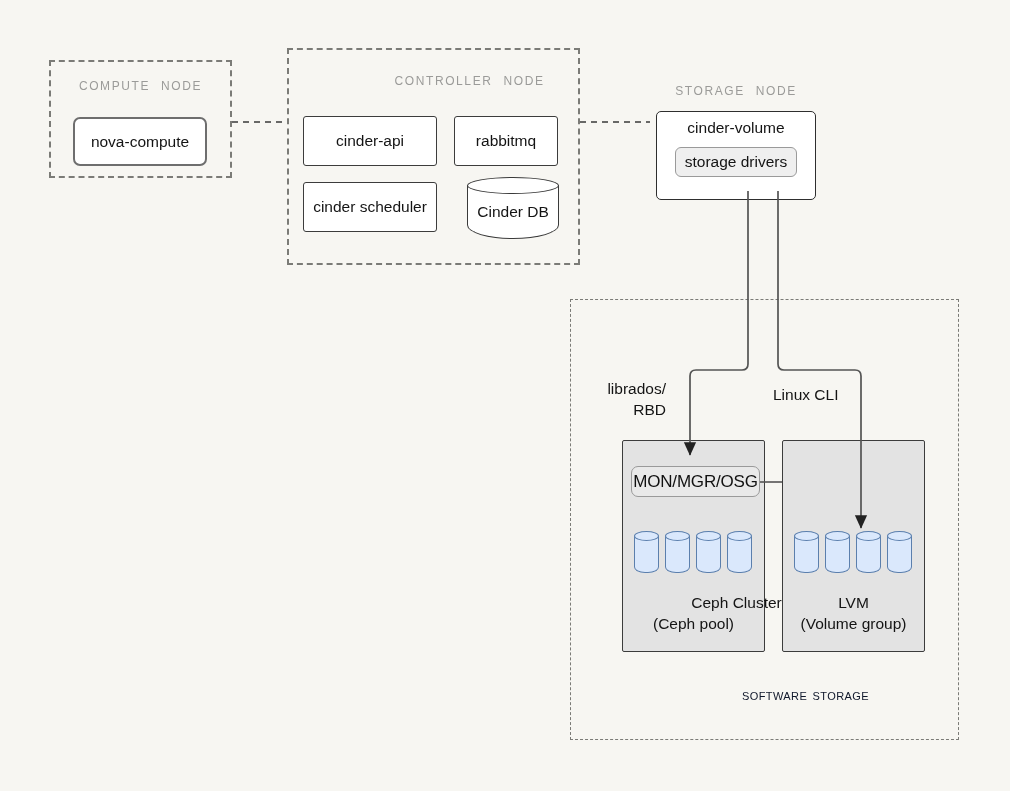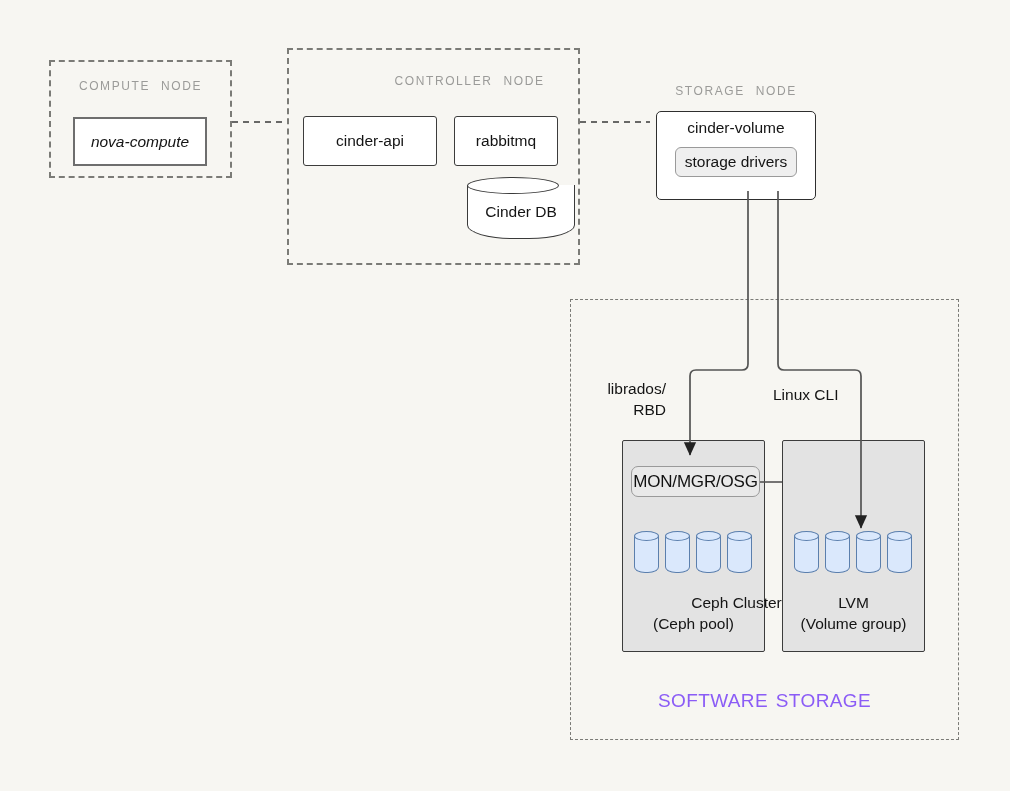--- a/index.html
+++ b/index.html
@@ -41,45 +41,45 @@
   .zone-title {
     position: absolute;
     color: #9b9b99;
     font-size: 12px;
     letter-spacing: 1.6px;
     word-spacing: 6px;
     white-space: nowrap;
     text-align: center;
   }
   .zone-title.dark {
-    color: #8b5cf6;
+    color: #0f172a;
     letter-spacing: 0.4px;
     word-spacing: 2px;
-    font-size: 19px;
+    font-size: 11px;
+    padding-left: 41px;
   }
 
   
   .svc {
     position: absolute;
     box-sizing: border-box;
     background: #ffffff;
     border: 1.6px solid #3c3c3c;
     border-radius: 3px;
     display: flex;
     align-items: center;
     justify-content: center;
     font-size: 15.5px;
     color: #141414;
     white-space: nowrap;
   }
   .svc.soft {
     border-color: #6e6e6e;
-    border-radius: 0;
+    border-radius: 7px;
     border-width: 2px;
-    font-style: italic;
   }
 
   
   .svc.col {
     flex-direction: column;
     justify-content: flex-start;
     padding-top: 7px;
     border-radius: 5px;
     border-width: 1.8px;
     border-color: #2e2e2e;
@@ -155,21 +155,21 @@
     width: 25px; height: 10px;
     background: #dae8fc;
     border: 1.5px solid #5b7fad;
     border-radius: 50%;
     box-sizing: border-box;
   }
 
   
   .dbcyl {
     position: absolute;
-    width: 108px;
+    width: 92px;
     height: 62px;
   }
   .dbcyl .body {
     position: absolute;
     left: 0; right: 0; top: 8px; bottom: 0;
     background: #ffffff;
     border: 1.5px solid #3a3a3a;
     border-top: none;
     border-radius: 0 0 46px 46px / 0 0 14px 14px;
     box-sizing: border-box;
@@ -213,20 +213,21 @@
 
   <div class="svc soft" style="left:73px; top:117px; width:134px; height:49px;">nova-compute</div>
 
   <div class="node-zone" style="left:287px; top:48px; width:293px; height:217px;"></div>
   <div class="zone-title" style="left:287px; top:74px; width:293px;padding-left:36px;">CONTROLLER NODE</div>
 
   <div class="svc" style="left:303px; top:116px; width:134px; height:50px;">cinder-api</div>
 
   <div class="svc" style="left:454px; top:116px; width:104px; height:50px;">rabbitmq</div>
 
+  <div class="svc" style="left:303px; top:182px; width:134px; height:50px;">cinder scheduler</div>
 
   <div class="dbcyl" style="left:467px; top:177px;">
     <div class="body"></div>
     <div class="top"></div>
     <div class="lbl">Cinder DB</div>
   </div>
 
   <div class="zone-title" style="left:656px; top:84px; width:160px; text-align:center;">STORAGE NODE</div>
 
   <div class="svc col" style="left:656px; top:111px; width:160px; height:89px;">

